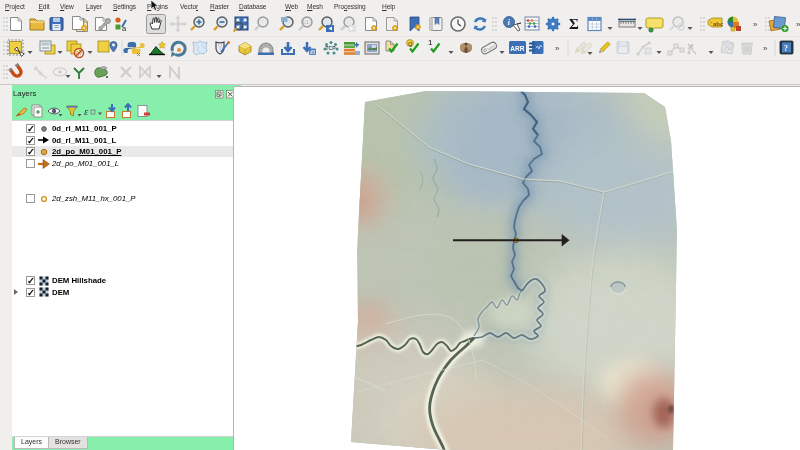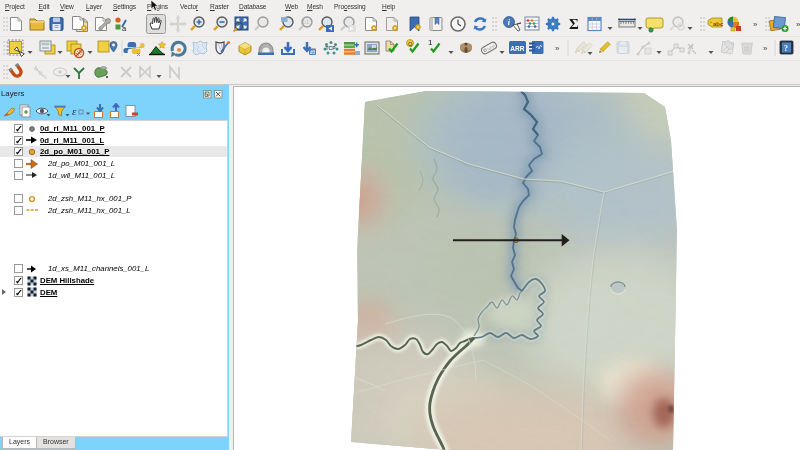--- a/index.html
+++ b/index.html
@@ -5,27 +5,27 @@
 * { margin:0; padding:0; box-sizing:border-box; }
 html,body { width:800px; height:450px; overflow:hidden; font-family:"Liberation Sans", sans-serif; background:#f0efee; }
 #app { position:absolute; left:0; top:0; width:800px; height:450px; }
 .abs { position:absolute; }
 
 #menubar { position:absolute; left:0; top:0; width:800px; height:14px; background:#f0efee; font-size:6.6px; letter-spacing:-0.1px; color:#333333; }
 #menubar span { position:absolute; top:3px; }
 
 #toolbars { position:absolute; left:0; top:14px; width:800px; height:71px; background:#f0efee; border-bottom:1px solid #c9c8c6; }
 
-#panel { position:absolute; left:0; top:85px; width:229px; height:365px; background:#7dd3fc; }
+#panel { position:absolute; left:12px; top:85px; width:229px; height:365px; background:#86efac; }
 #paneltitle { position:absolute; left:1px; top:4px; font-size:7.8px; color:#222; }
 #layerlist { position:absolute; left:0px; top:35px; width:228px; height:317px; background:#ffffff; border:1px solid #d4d3d1; border-left:none; }
 .lrow { position:absolute; left:0; width:227px; height:11px; }
 .lrow .nm { position:absolute; left:40px; top:1px; font-size:7.8px; color:#000; white-space:nowrap; }
-.bold .nm { font-weight:bold;text-decoration:underline; }
-.ital .nm { font-style:italic;margin-left:8px; }
+.bold .nm { font-weight:bold; }
+.ital .nm { font-style:italic; }
 .sel { background:#e9e9e9; }
 .sel .nm { text-decoration:underline; }
 .cb { position:absolute; left:14px; top:1px; width:9px; height:9px; background:#fff; border:1px solid #9a9a98; font-size:9.5px; line-height:8px; text-align:center; color:#000; font-weight:bold; }
 .sym { position:absolute; left:26px; top:0.5px; }
 .exp { position:absolute; left:2px; top:2px; width:0; height:0; border-left:4px solid #6a6a6a; border-top:3px solid transparent; border-bottom:3px solid transparent; }
 
 #tabs { position:absolute; left:0; top:352px; width:229px; height:13px; font-size:7px; color:#333; }
 .tab { position:absolute; top:0; height:12px; padding:1px 6px 0 6px; border:1px solid #b9b8b6; border-top:none; }
 .tab.active { background:#fdfdfd; border-top:none; }
 .tab.inactive { background:#e3e2e0; }
@@ -587,49 +587,26 @@
           <span class="nm">2d_po_M01_001_P</span>
         </div>
       <div class="lrow ital" style="top:37.1px">
           <span class="cb"></span>
           <svg class="sym" width="12" height="10">
             <path d="M0 5h6" stroke="#c46f1e" stroke-width="2.2"></path>
             <path d="M5 0.5L11.5 5L5 9.5z" fill="#c46f1e" stroke="#7a4712" stroke-width="0.5"></path>
           </svg>
           <span class="nm">2d_po_M01_001_L</span>
         </div>
-      <div class="lrow ital" style="top:48.8px">
-          <span class="cb"></span>
-          <svg class="sym" width="12" height="10">
-            <path d="M0 5h7" stroke="#222" stroke-width="1"></path>
-            <path d="M6 2L11 5L6 8z" fill="#222"></path>
-          </svg>
-          <span class="nm">1d_wll_M11_001_L</span>
-        </div>
       <div class="lrow ital" style="top:72.2px">
           <span class="cb"></span>
           <svg class="sym" width="12" height="10">
             <circle cx="6" cy="5" r="2.4" fill="none" stroke="#cf9425" stroke-width="1.4"></circle>
           </svg>
           <span class="nm">2d_zsh_M11_hx_001_P</span>
-        </div>
-      <div class="lrow ital" style="top:83.9px">
-          <span class="cb"></span>
-          <svg class="sym" width="12" height="10">
-            <path d="M0.5 5h3M4.8 5h3M9 5h3" stroke="#ddb64b" stroke-width="2"></path>
-          </svg>
-          <span class="nm">2d_zsh_M11_hx_001_L</span>
-        </div>
-      <div class="lrow ital" style="top:142.4px">
-          <span class="cb"></span>
-          <svg class="sym" width="12" height="10">
-            <path d="M1 5h5" stroke="#000" stroke-width="1.4"></path>
-            <path d="M5 1.5L10 5L5 8.5z" fill="#000"></path>
-          </svg>
-          <span class="nm">1d_xs_M11_channels_001_L</span>
         </div>
       <div class="lrow bold" style="top:154.1px">
           <span class="cb">✓</span>
           <svg class="sym" width="12" height="10">
             <rect x="1.5" y="0.5" width="9" height="9" fill="#b9d2ea"></rect>
             <rect x="1.5" y="0.5" width="3" height="3" fill="#1e1e1e"></rect>
             <rect x="7.5" y="0.5" width="3" height="3" fill="#1e1e1e"></rect>
             <rect x="4.5" y="3.5" width="3" height="3" fill="#1e1e1e"></rect>
             <rect x="1.5" y="6.5" width="3" height="3" fill="#1e1e1e"></rect>
             <rect x="7.5" y="6.5" width="3" height="3" fill="#1e1e1e"></rect>

